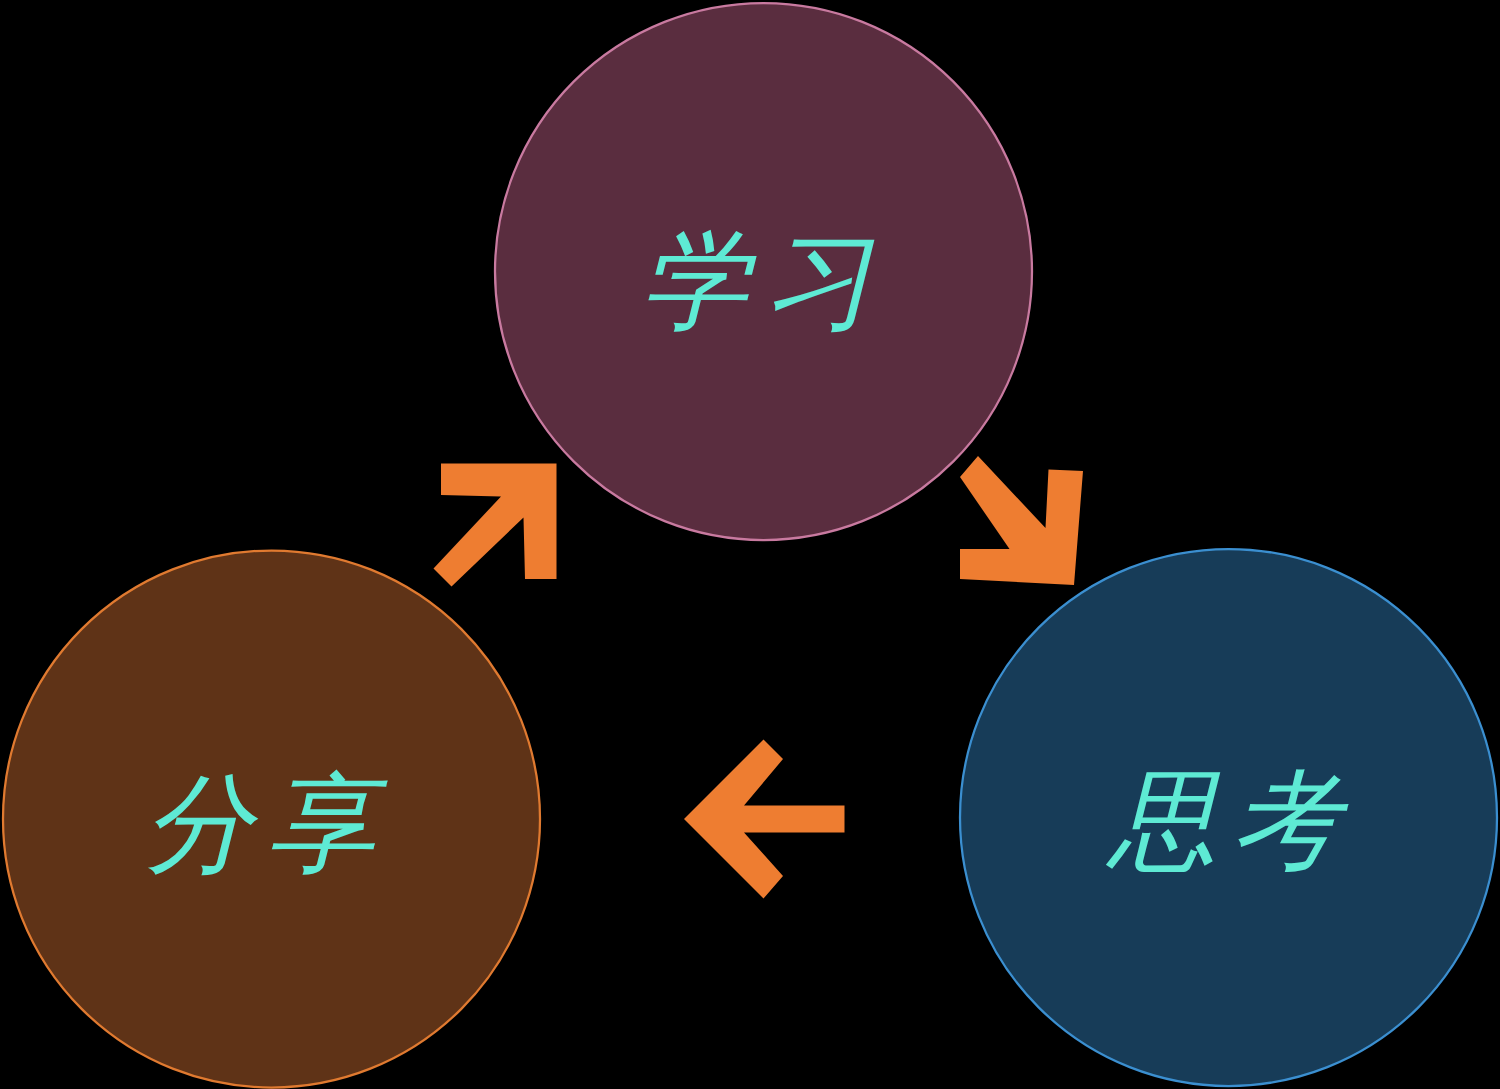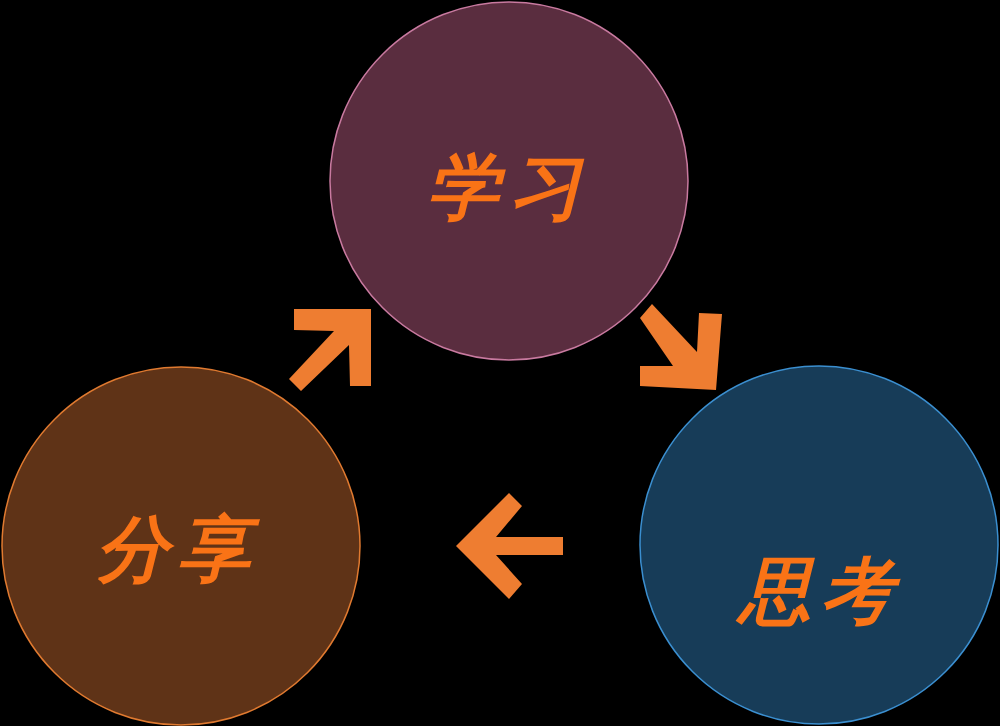--- a/index.html
+++ b/index.html
@@ -1,23 +1,23 @@
 <!DOCTYPE html>
 <html><head>
 <meta charset="utf-8">
 <style>
   html, body { margin: 0; padding: 0; background: #000; }
   body { width: 1000px; height: 726px; position: relative; overflow: hidden; }
   svg { position: absolute; left: 0; top: 0; }
   .label {
     position: absolute;
     font-family: "DejaVu Serif", "Liberation Serif", serif;
-    font-weight: bold;
+    font-weight: normal;
     font-size: 72px;
-    color: #f97316;
+    color: #5eead4;
     letter-spacing: 10px;
     transform: translate(-50%, -50%);
     white-space: nowrap;
     font-style: italic;
   }
 </style>
 </head>
 <body>
 
 <svg width="1000" height="726" viewBox="0 0 1000 726">
@@ -33,14 +33,14 @@
   <g fill="#ee7d31">
     <polygon points="640,318 652,304 697,352 699,313 722,314 716,390 640,386 640,366 673,366"></polygon>
   </g>
 
   <g fill="#ee7d31">
     <polygon points="456,546 509,493 522,506 496,537 563,537 563,555 496,555 522,584 509,599"></polygon>
   </g>
 </svg>
 
 <div class="label" style="left:509px; top:188px;">学习</div>
-<div class="label" style="left:821px; top:548px;margin-top:44px;">思考</div>
+<div class="label" style="left:821px; top:548px;">思考</div>
 <div class="label" style="left:178px; top:550px;text-align:right;">分享</div>
 
 </body></html>

